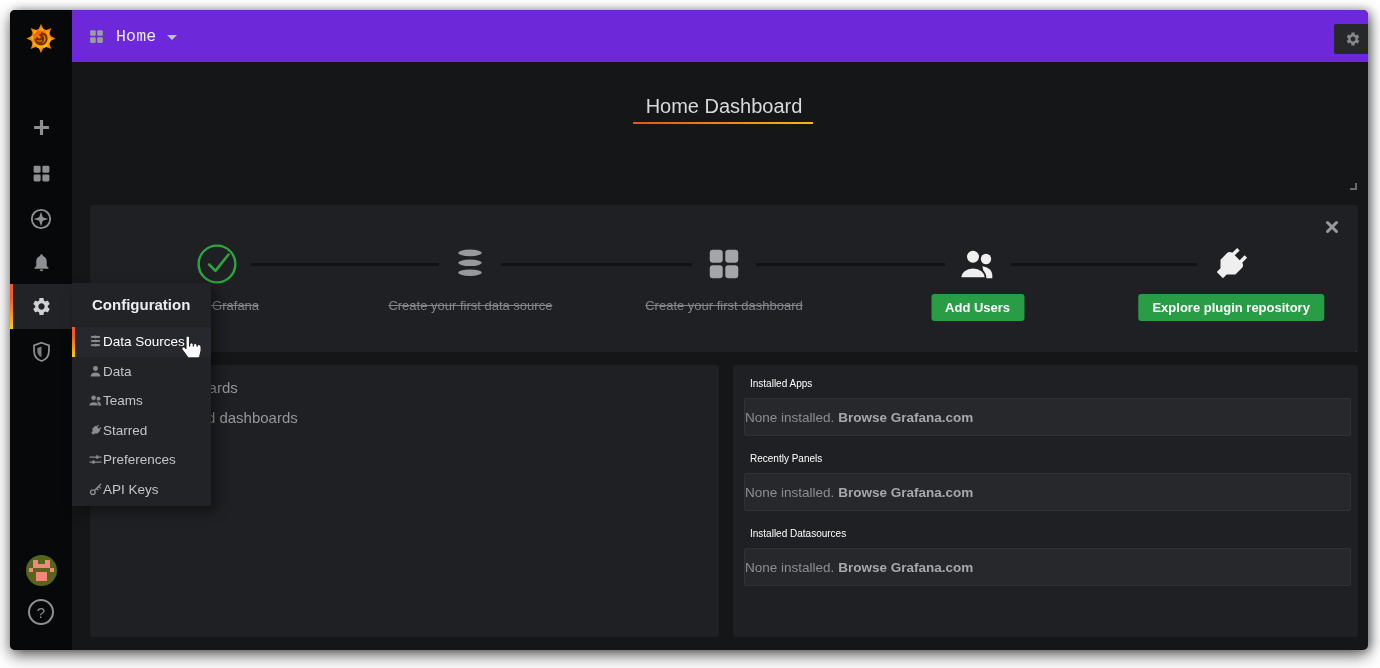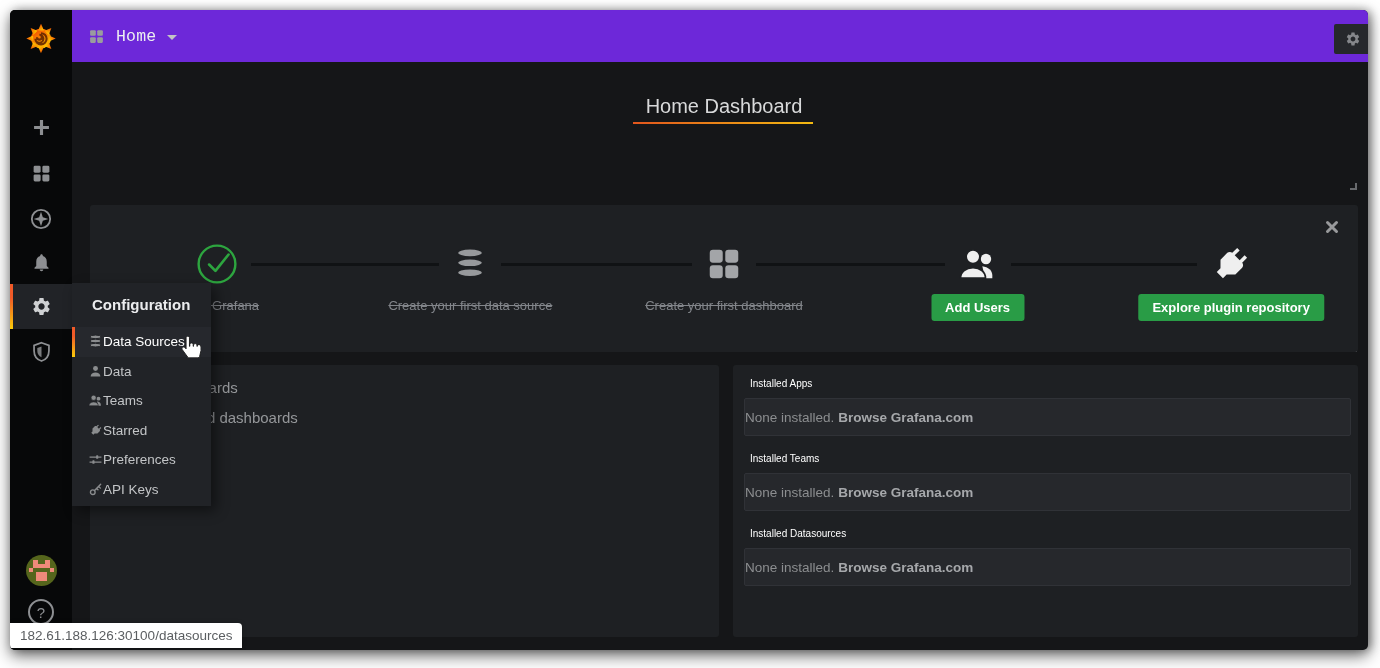--- a/index.html
+++ b/index.html
@@ -276,21 +276,21 @@
     <div class="dash-link" style="top:14px">Starred dashboards</div>
     <div class="dash-link" style="top:44px">Recently viewed dashboards</div>
   </section>
 
   <section class="plugin-panel">
     <div class="pl-heading">Installed Apps</div>
     <div class="pl-box">
       <span>None installed.</span>
       <b>Browse Grafana.com</b>
     </div>
-    <div class="pl-heading">Installed Teams</div>
+    <div class="pl-heading">Recently Panels</div>
     <div class="pl-box">
       <span>None installed.</span>
       <b>Browse Grafana.com</b>
     </div>
     <div class="pl-heading">Installed Datasources</div>
     <div class="pl-box">
       <span>None installed.</span>
       <b>Browse Grafana.com</b>
     </div>
   </section>
@@ -361,17 +361,14 @@
       <span>API Keys</span>
     </div>
   </nav>
 
   <div class="cursor">
     <svg width="19" height="22" viewBox="0 0 448 512">
         <path fill="#ffffff" stroke="#1b1b1b" stroke-width="22" d="M448 240v96c0 3.084-.356 6.159-1.063 9.162l-32 136C410.686 499.23 394.562 512 376 512H168a40.004 40.004 0 0 1-32.35-16.473l-127.997-176c-12.993-17.866-9.043-42.883 8.822-55.876 17.867-12.994 42.884-9.043 55.877 8.823L96 300.205V40c0-22.091 17.909-40 40-40s40 17.909 40 40v200h8v-40c0-22.091 17.909-40 40-40s40 17.909 40 40v40h8v-24c0-22.091 17.909-40 40-40s40 17.909 40 40v24h8c0-22.091 17.909-40 40-40s40 17.909 40 40z"></path>
       </svg>
   </div>
 
-  <div class="url-tooltip">
-    <span>182.61.188.126:30100/datasources</span>
-  </div>
 
 </div>
 
 </body></html>

